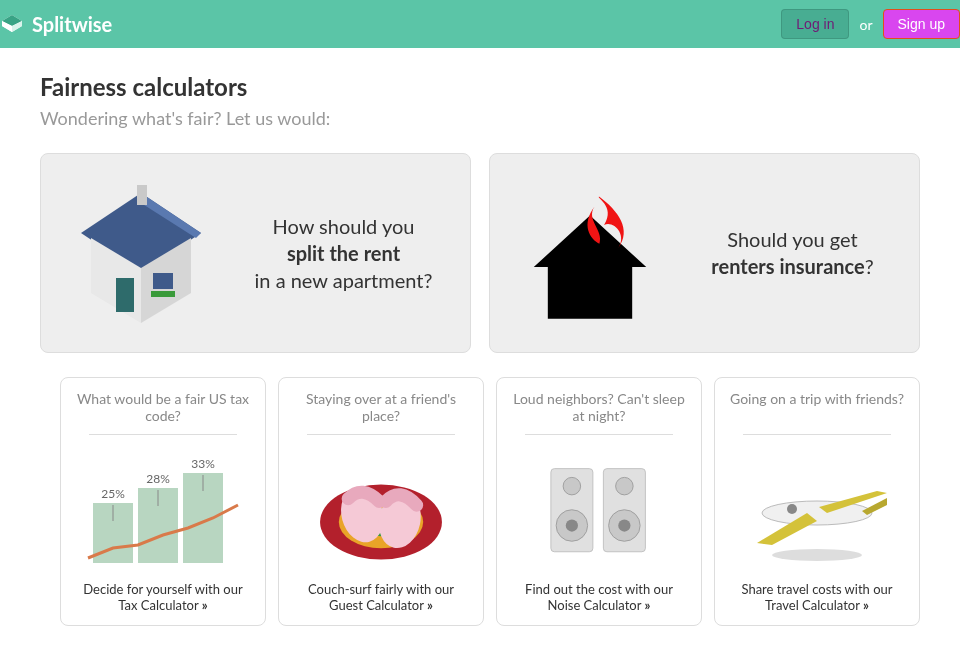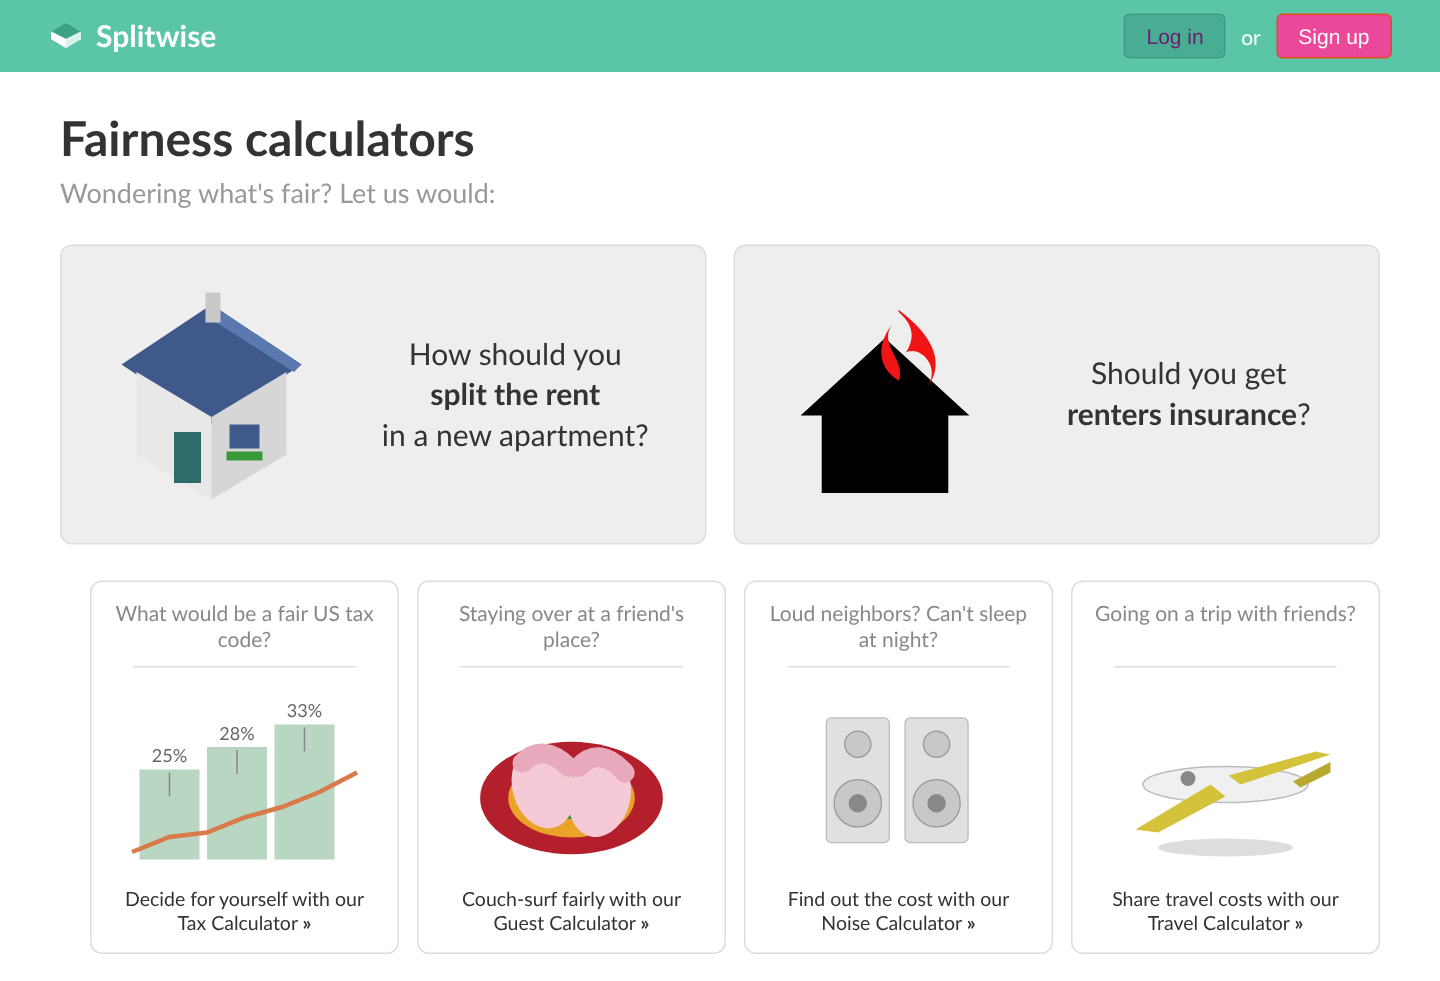--- a/index.html
+++ b/index.html
@@ -1,30 +1,30 @@
 <!DOCTYPE html>
 <html><head>
 <meta charset="utf-8">
 <style>
   * { box-sizing: border-box; margin: 0; padding: 0; }
   body { font-family: "Lato", "Helvetica Neue", Helvetica, Arial, sans-serif; background: #fff; color: #333; width: 960px; }
   
   
-  .topbar { background: #5bc5a7; height: 48px; display: flex; align-items: center; padding: 0 32px; }
+  .topbar { background: #5bc5a7; height: 48px; display: flex; align-items: center; padding: 0 0; }
   .brand { display: flex; align-items: center; gap: 8px; color: #fff; font-weight: 700; font-size: 20px; }
   .brand-icon { width: 24px; height: 24px; }
   .spacer { flex: 1; }
   .btn { padding: 6px 14px; border-radius: 4px; font-size: 14px; border: 1px solid rgba(0,0,0,0.12); cursor: pointer; }
   .btn-login { background: #48ad92; color: #701a75; }
-  .btn-signup { background: #ec4899; color: #fff; border-color: #e24e1a; }
+  .btn-signup { background: #d946ef; color: #fff; border-color: #e24e1a; }
   .or-text { color: #fff; margin: 0 10px; font-size: 14px; }
   
   
   .container { max-width: 920px; margin: 0 auto; padding: 24px 20px; }
-  .page-title { font-size: 32px; font-weight: 700; color: #333; }
+  .page-title { font-size: 24px; font-weight: 700; color: #333; }
   .page-sub { color: #999; font-size: 18px; margin-top: 6px; margin-bottom: 24px; }
   
   
   .big-row { display: flex; gap: 18px; }
   .big-card { flex: 1; background: #eee; border: 1px solid #ddd; border-radius: 8px; padding: 20px; display: flex; align-items: center; gap: 16px; height: 200px; cursor: pointer; }
   .big-card .img { width: 160px; height: 160px; display: flex; align-items: center; justify-content: center; flex-shrink: 0; }
   .big-card .txt { flex: 1; text-align: center; font-size: 20px; color: #333; line-height: 1.35; }
   .big-card .txt .bold { font-weight: 700; }
   
   

